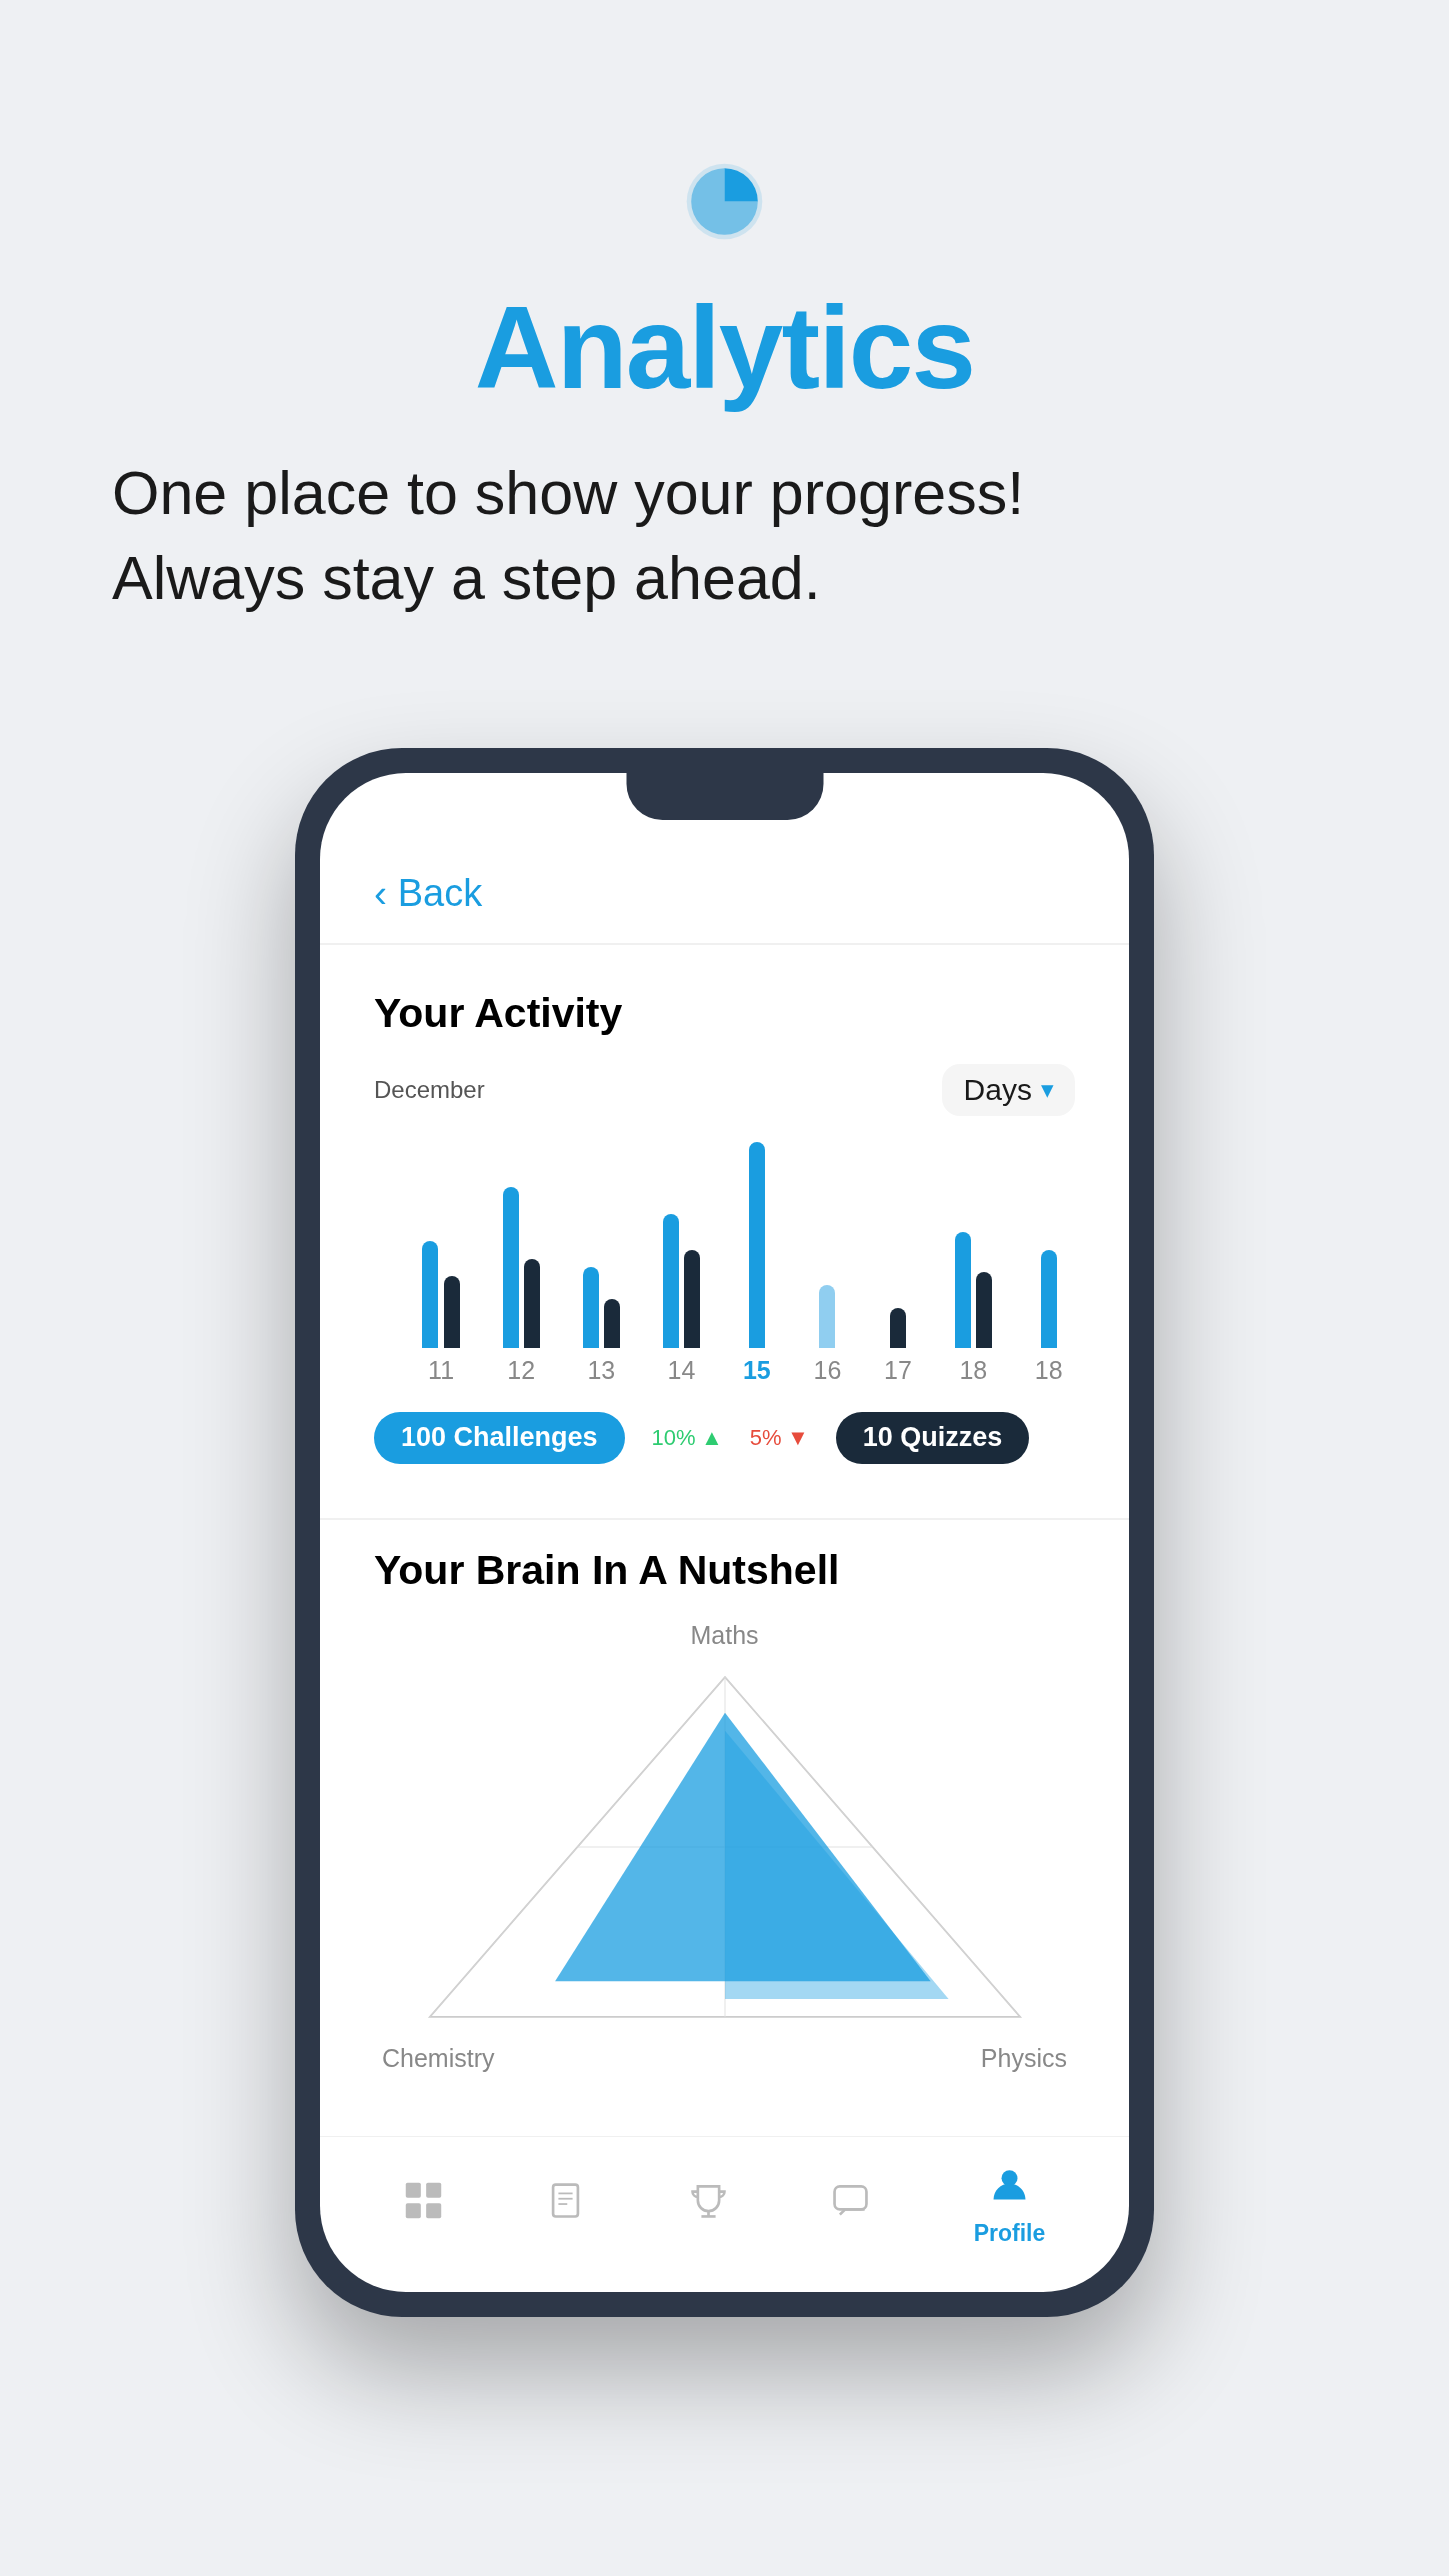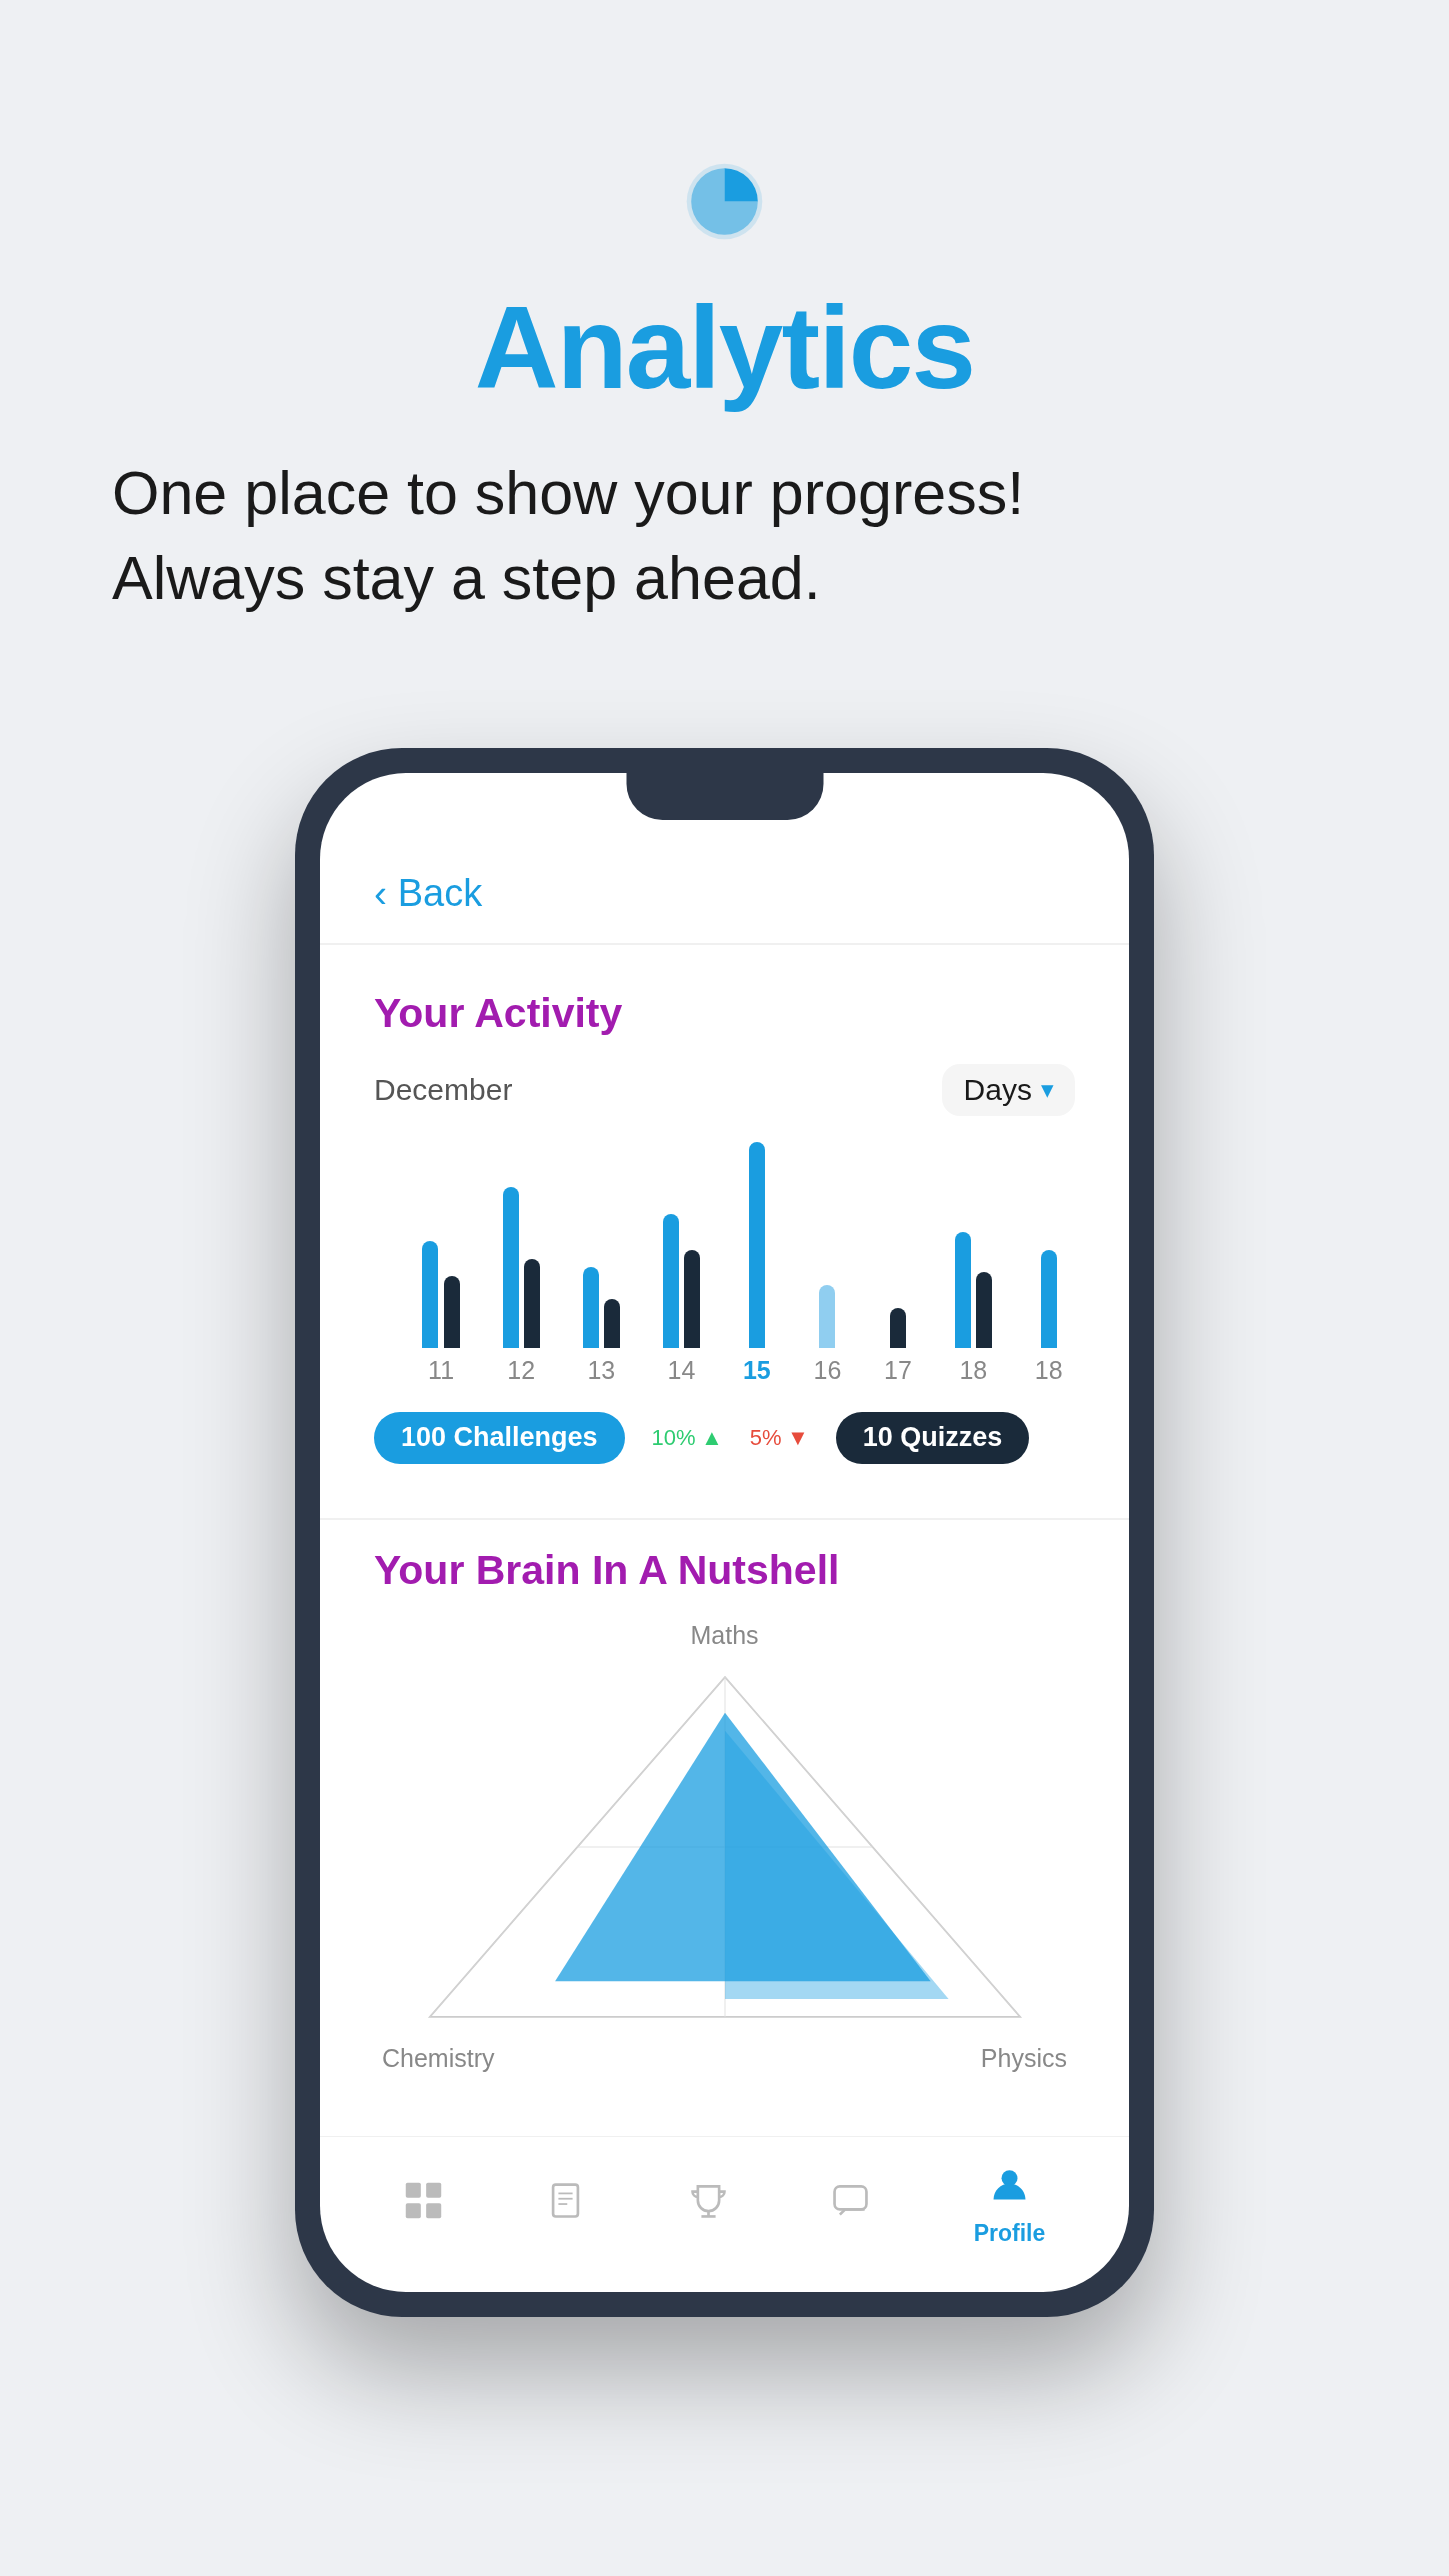--- a/index.html
+++ b/index.html
@@ -99,31 +99,31 @@
       margin: 0 0;
     }
 
     
     .activity-section {
       padding: 45px 54px 27px 54px;
     }
     .section-title {
       font-size: 41px;
       font-weight: 700;
-      color: #a21caf;
+      color: #000000;
       margin-bottom: 27px;
     }
     .activity-header {
       display: flex;
       justify-content: space-between;
       align-items: center;
       margin-bottom: 36px;
     }
     .month-label {
-      font-size: 30px;
+      font-size: 24px;
       color: #555;
     }
     .days-dropdown {
       display: flex;
       align-items: center;
       gap: 9px;
       background: #f5f5f5;
       border-radius: 18px;
       padding: 9px 21.5px;
       font-size: 30px;

